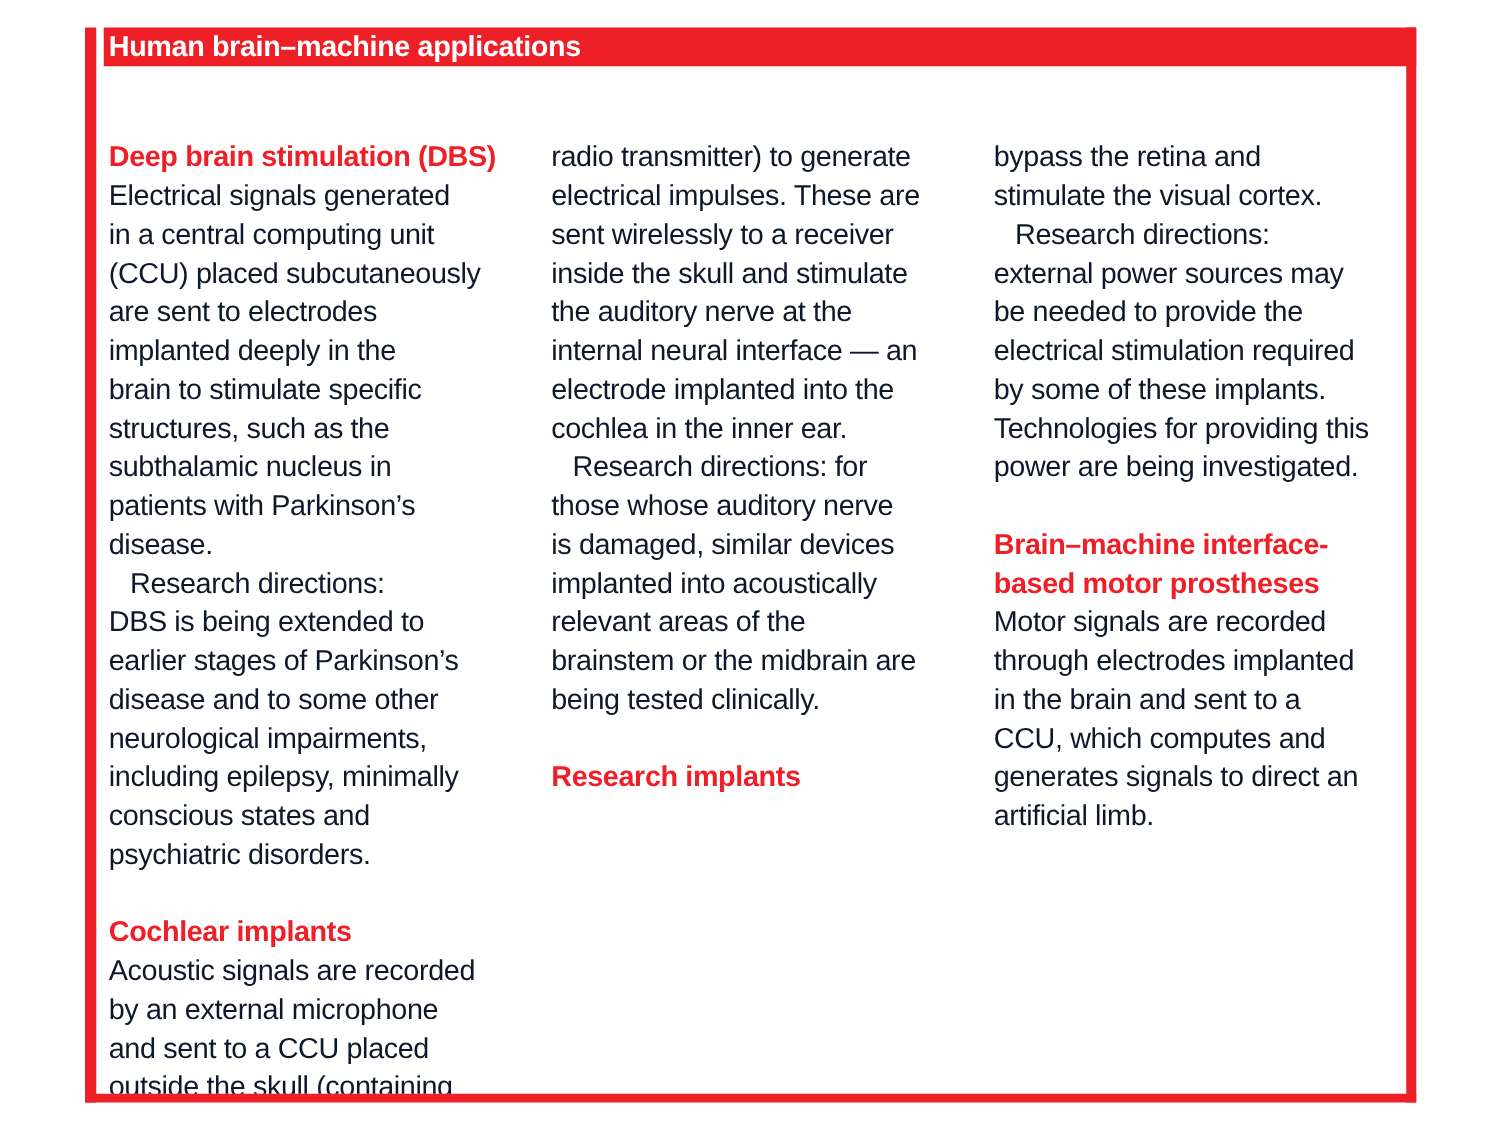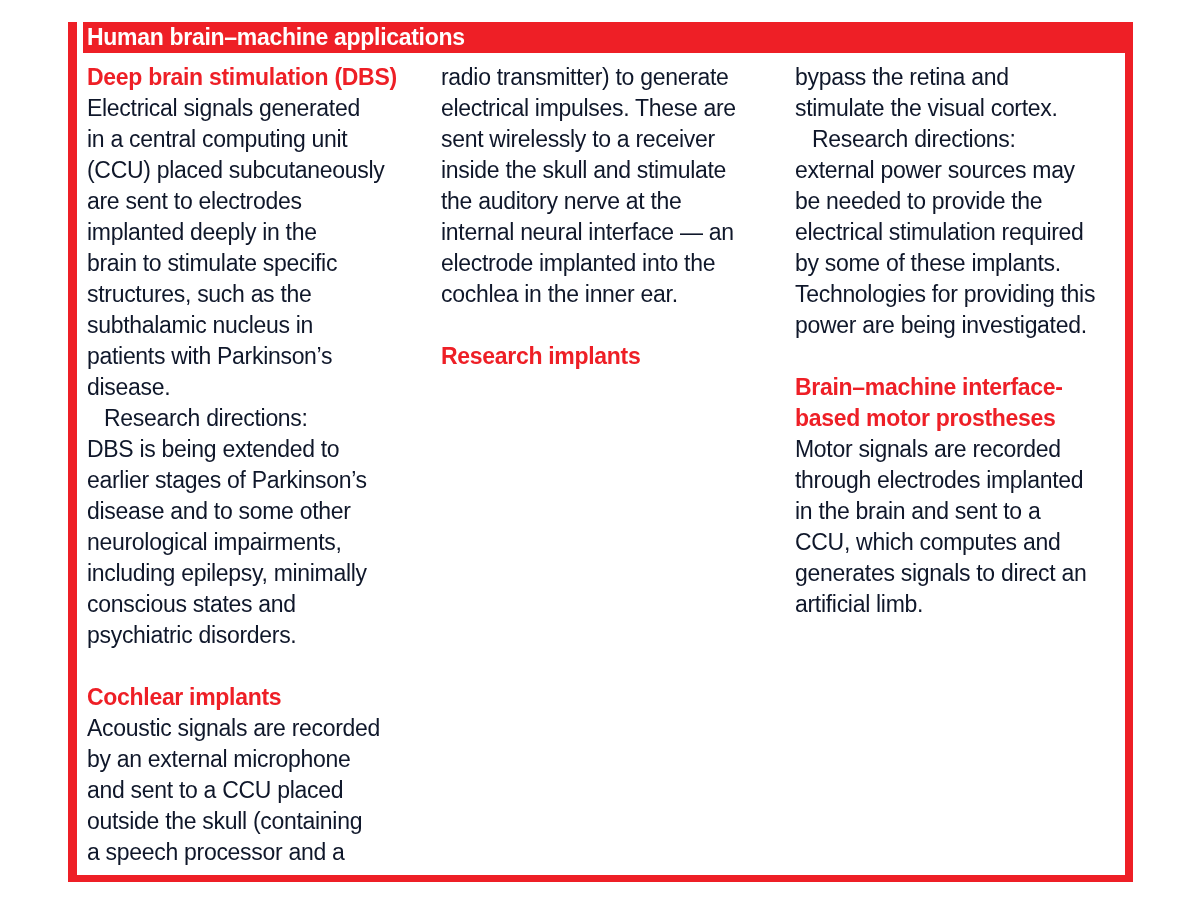--- a/index.html
+++ b/index.html
@@ -61,20 +61,21 @@
     position: absolute;
     left: 9px; right: 8px; top: 31px; bottom: 7px;
     padding: 9px 0 0 10px;
     display: flex;
     justify-content: space-between;
     overflow: hidden;
   }
   .col {
     width: 330px;
     flex: 0 0 330px;
+    margin-top: 48px;
   }
   .col p {
     margin: 0;
     font-size: 23px;
     line-height: 31px;
     letter-spacing: -0.3px;
     color: #0f172a;
     white-space: pre-line;
   }
   .col p.heading {
@@ -137,20 +138,27 @@
 
       <div class="col">
         <p class="body">radio transmitter) to generate
 electrical impulses. These are
 sent wirelessly to a receiver
 inside the skull and stimulate
 the auditory nerve at the
 internal neural interface — an
 electrode implanted into the
 cochlea in the inner ear.</p>
+        <p class="research"><b class="rlabel">Research directions:</b><span> for
+those whose auditory nerve
+is damaged, similar devices
+implanted into acoustically
+relevant areas of the
+brainstem or the midbrain are
+being tested clinically.</span></p>
         <p class="heading">Research implants</p>
       </div>
 
       <div class="col">
         <p class="body">bypass the retina and
 stimulate the visual cortex.</p>
         <p class="research"><b class="rlabel">Research directions:</b><span>
 external power sources may
 be needed to provide the
 electrical stimulation required

